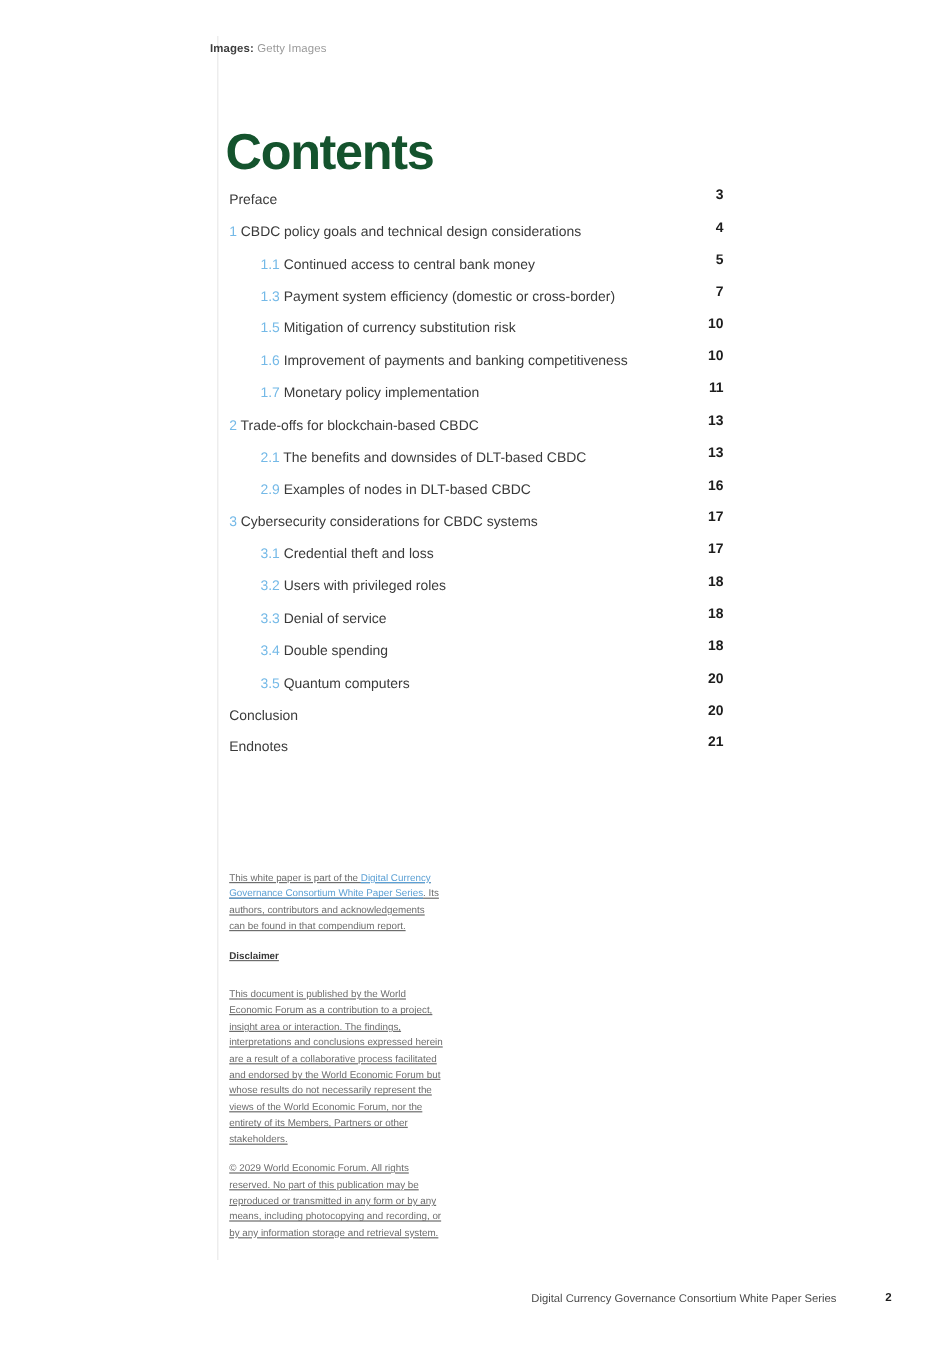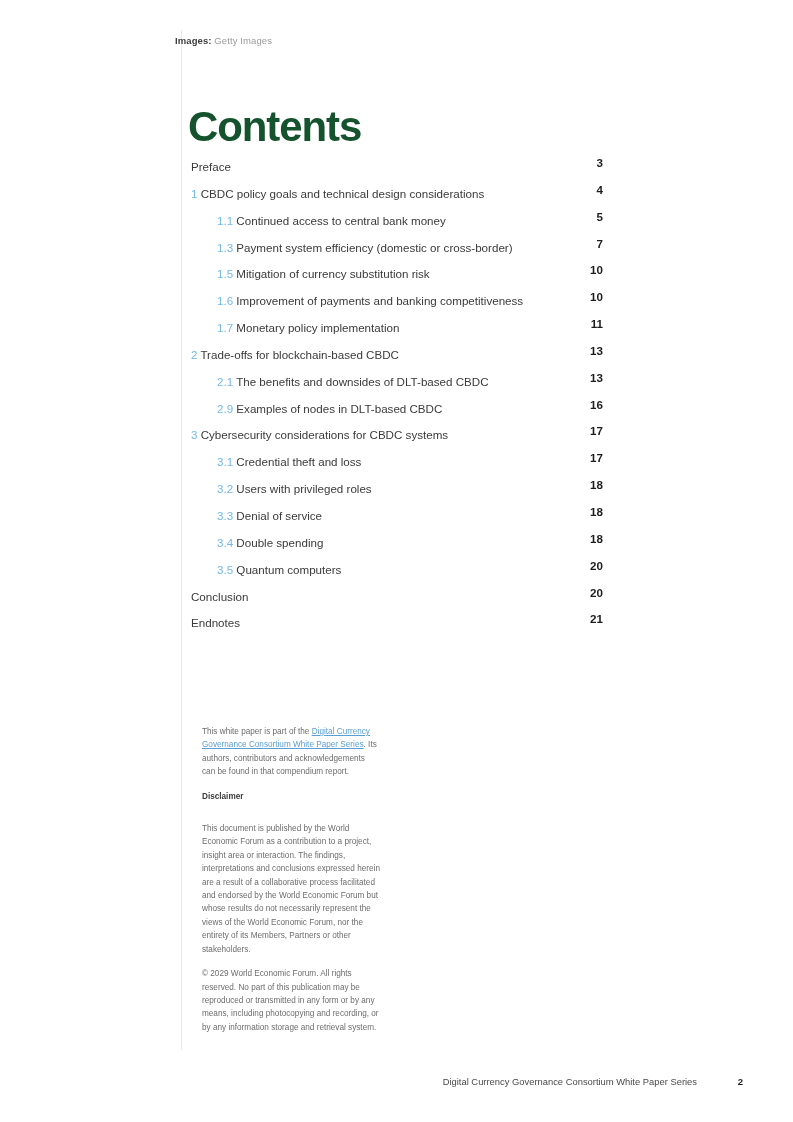--- a/index.html
+++ b/index.html
@@ -97,26 +97,27 @@
     color: #1d1d1d;
     font-size: 11.6px;
   }
   .toc-row.plain .label {
     color: #3a3a3a;
   }
 
   
   .smallprint {
     position: absolute;
-    left: 202px;
+    left: 191px;
     top: 725px;
     width: 178px;
     font-size: 8.2px;
     line-height: 13.4px;
     color: #6d6d6d;
+    text-decoration: underline;
   }
   .smallprint p {
     margin: 0 0 11px 0;
   }
   .smallprint .link {
     color: #5a9fd4;
     text-decoration: underline;
   }
   .smallprint .heading {
     font-weight: bold;

